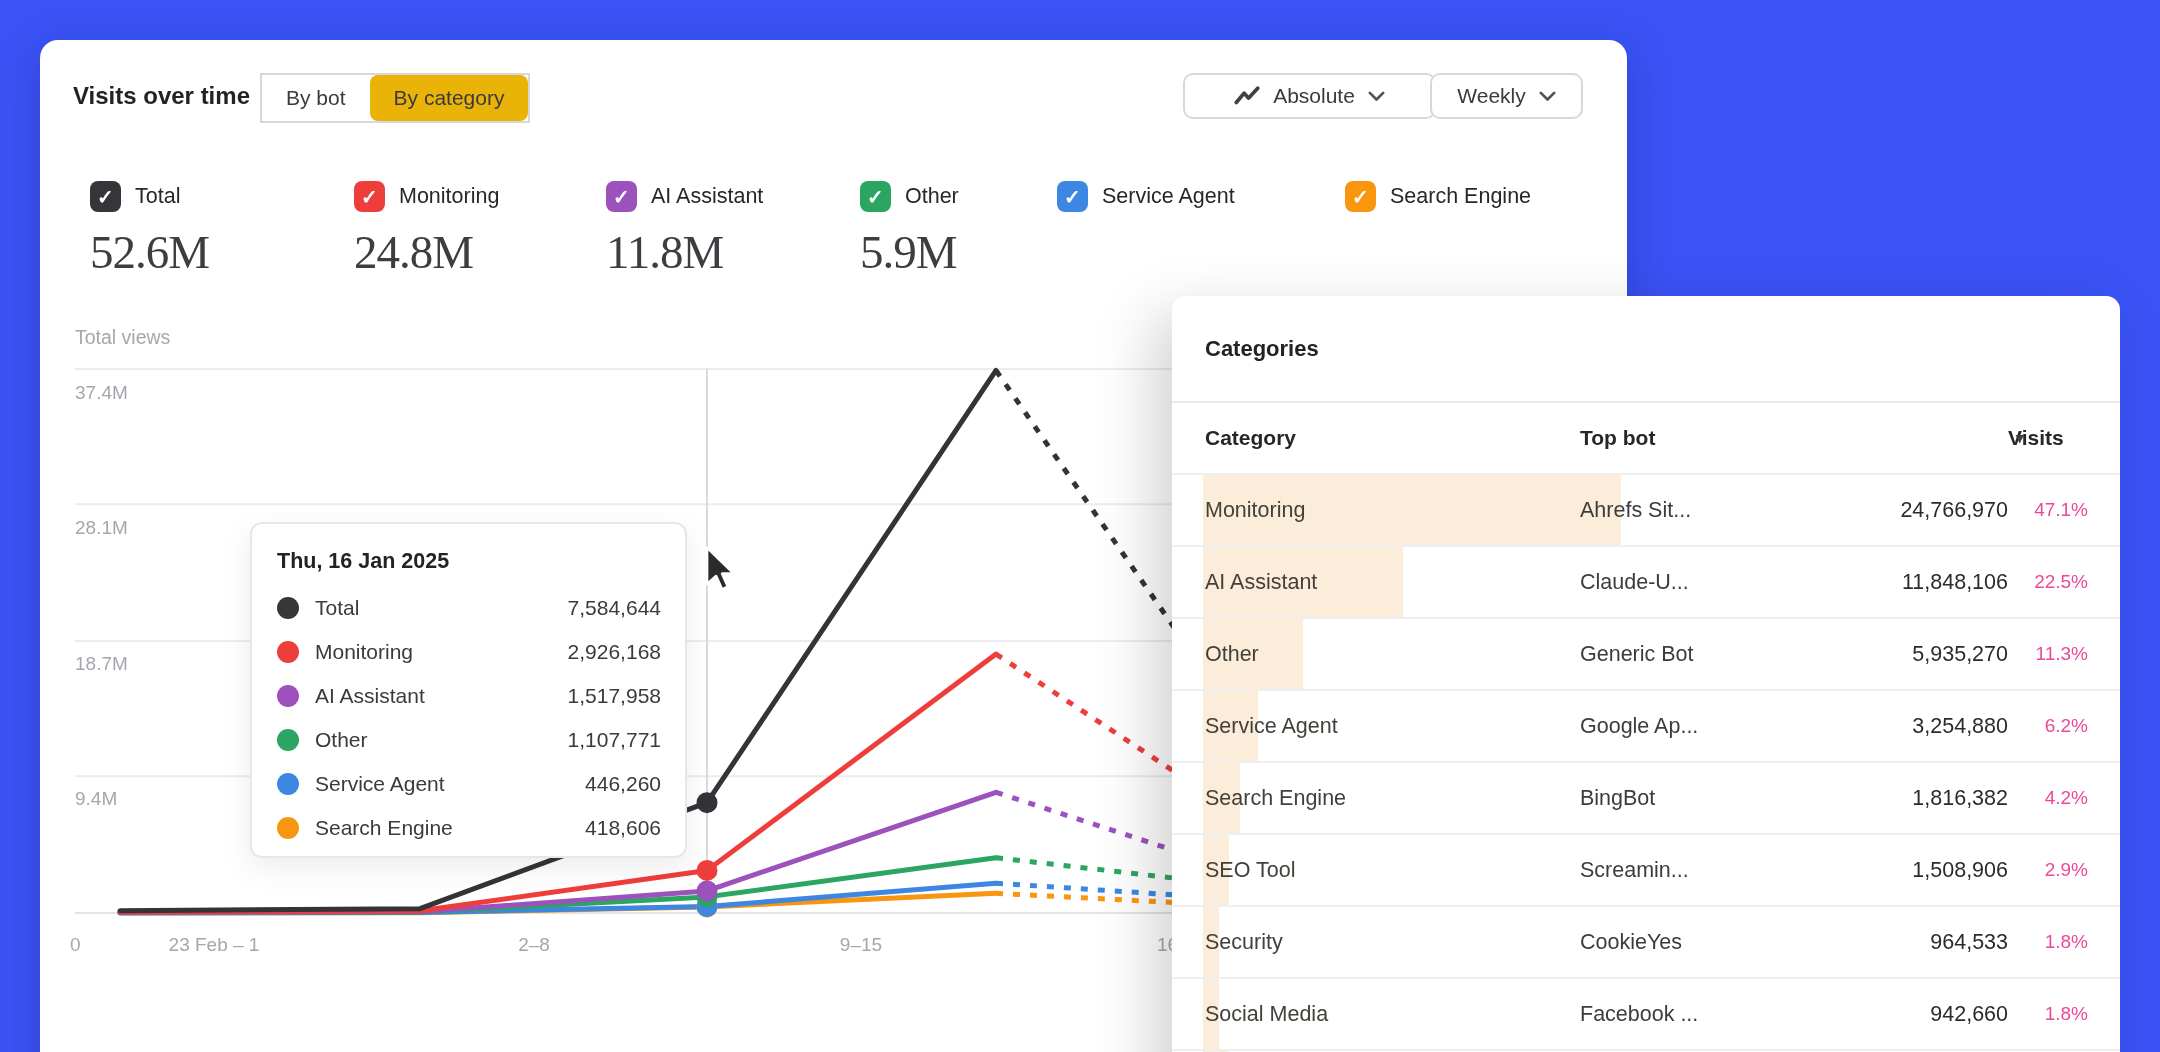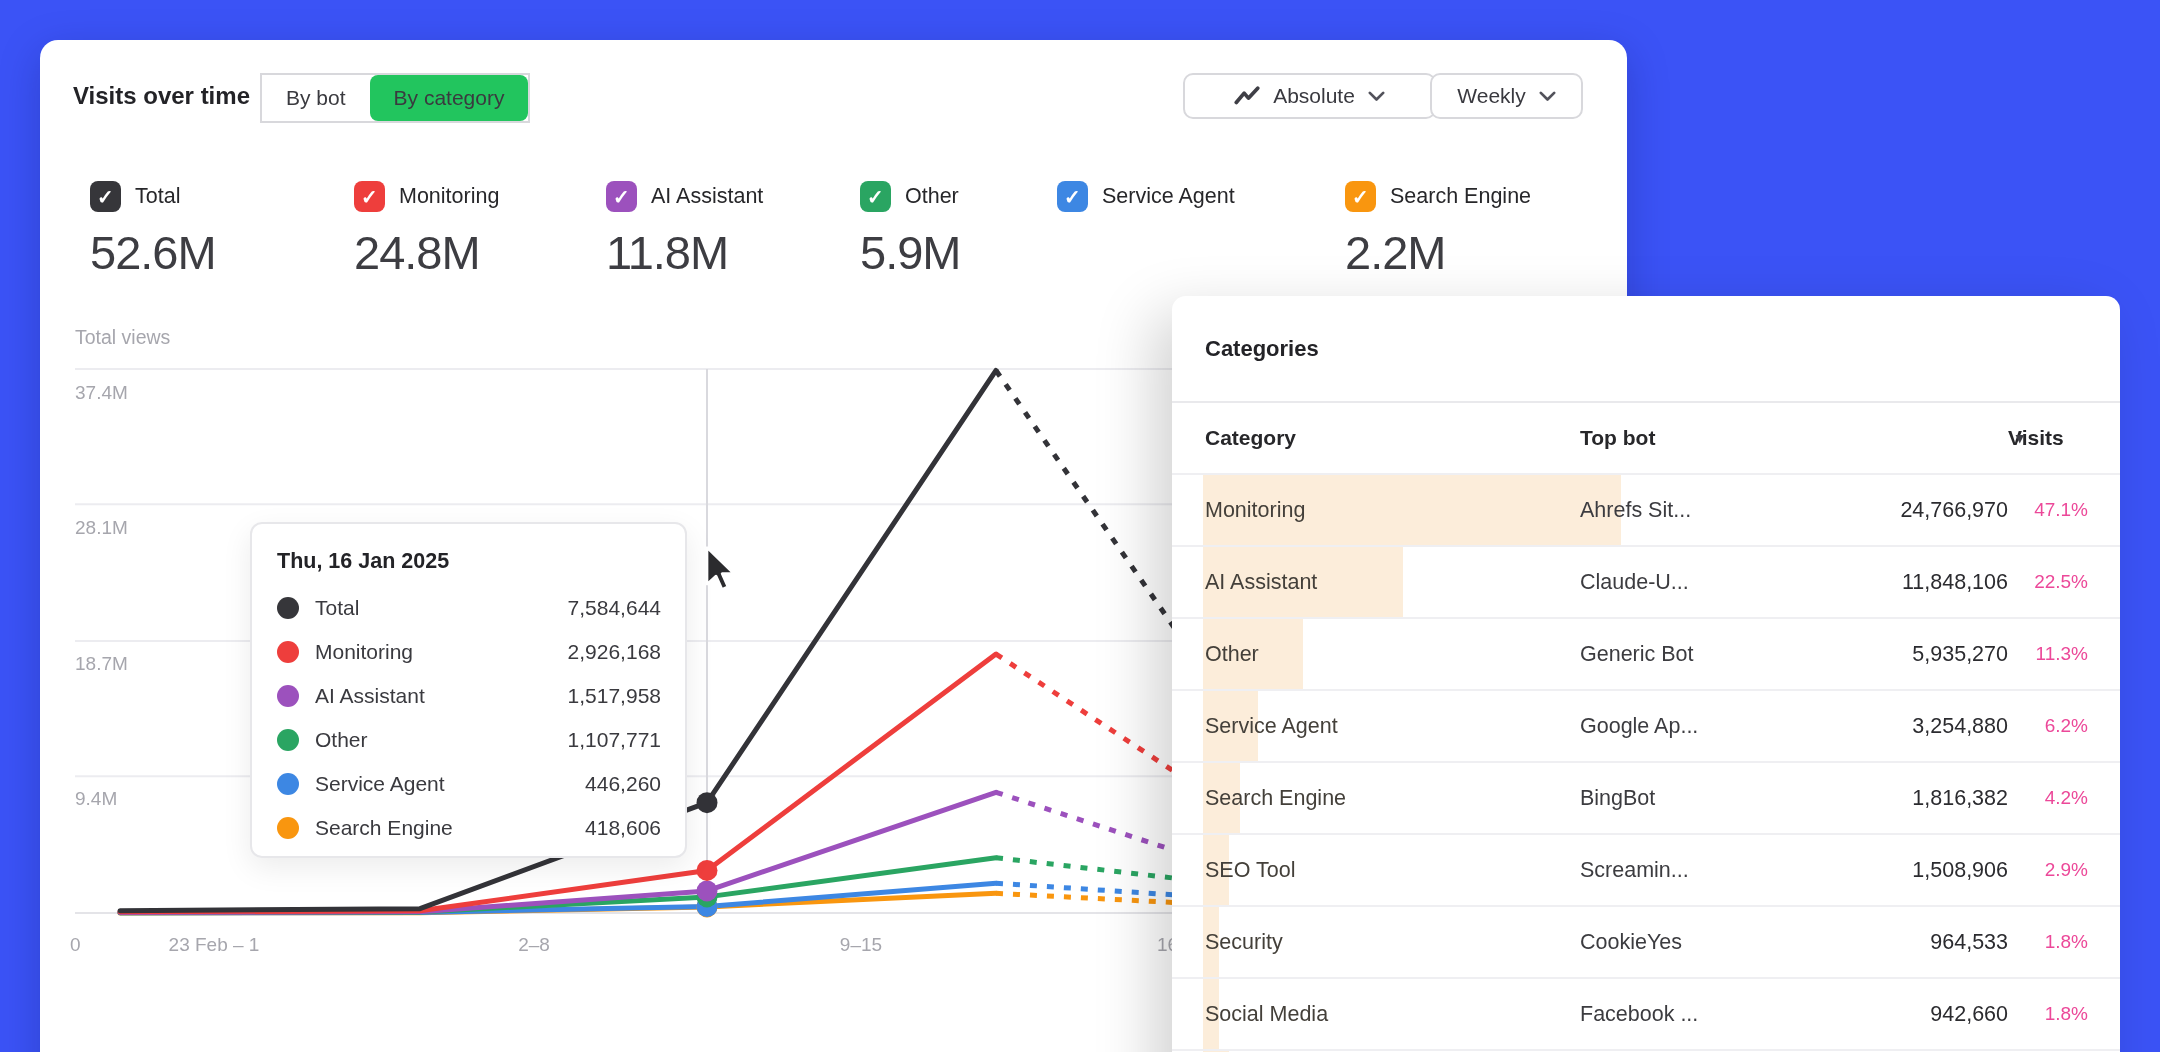--- a/index.html
+++ b/index.html
@@ -24,21 +24,21 @@
     box-sizing:border-box;z-index:3;cursor:pointer;}
   .btn-absolute{left:1183px;width:253px;}
   .btn-weekly{left:1430px;width:153px;}
 
   
   .leg{position:absolute;top:181px;z-index:3;}
   .lrow{display:flex;align-items:center;}
   .cb{width:31px;height:31px;border-radius:8px;display:flex;align-items:center;justify-content:center;}
   .ck{color:#fff;font-size:20px;font-weight:700;line-height:1;}
   .llabel{margin-left:14px;font-size:21.5px;color:#27272a;}
-  .lval{margin-top:13px;font-size:47px;color:#3d3d42;letter-spacing:-1px;}
+  .lval{margin-top:13px;font-size:47px;color:#3d3d42;letter-spacing:-1px;font-family:Liberation Serif, serif;}
 
   
   .axlab{position:absolute;font-size:19px;color:#a6a6ad;z-index:3;}
   .axis-title{position:absolute;left:75px;top:326px;font-size:19.5px;color:#a6a6ad;z-index:3;}
   .centered{transform:translateX(-50%);}
 
   #chart-svg{position:absolute;left:0;top:0;z-index:2;pointer-events:none;}
 
   
   .tooltip{position:absolute;left:250px;top:522px;width:437px;height:336px;background:#fff;
@@ -75,21 +75,21 @@
 </style>
 </head>
 <body>
 
 <div class="card"></div>
 
 <div class="page-title">Visits over time</div>
 
 <div class="seg">
   <div class="opt">By bot</div>
-  <div class="opt active" style="background-color: #22c55e;">By category</div>
+  <div class="opt active" style="background-color: #eab308;">By category</div>
 </div>
 
 <div class="btn btn-absolute">
   <span style="display:flex;">
     <svg width="26" height="20" viewBox="0 0 18 14">
         <path d="M1.5 11.5 L7 5 L10 8.5 L16.5 1.5" stroke="#3f3f46" stroke-width="2.6" fill="none" stroke-linecap="round" stroke-linejoin="round"></path>
       </svg>
   </span>
   <span>Absolute</span>
   <span style="display:flex;">
@@ -152,21 +152,20 @@
     <span class="llabel">Service Agent</span>
   </div>
 </div>
 <div class="leg" style="left:1345px">
   <div class="lrow">
     <span class="cb" style="background-color: rgb(249, 150, 15);">
         <span class="ck">✓</span>
       </span>
     <span class="llabel">Search Engine</span>
   </div>
-  <div class="lval">2.2M</div>
 </div>
 
 <div class="axis-title">Total views</div>
 
 <svg id="chart-svg" width="2160" height="1052" viewBox="0 0 2160 1052">
     <line x1="75" x2="1626" y1="369.01700000000005" y2="369.01700000000005" stroke="#ececf0" stroke-width="2"></line>
     <line x1="75" x2="1626" y1="504.28549999999996" y2="504.28549999999996" stroke="#ececf0" stroke-width="2"></line>
     <line x1="75" x2="1626" y1="641.0085" y2="641.0085" stroke="#ececf0" stroke-width="2"></line>
     <line x1="75" x2="1626" y1="776.277" y2="776.277" stroke="#ececf0" stroke-width="2"></line>
     <line x1="75" x2="1626" y1="913" y2="913" stroke="#e4e4e8" stroke-width="2"></line>

